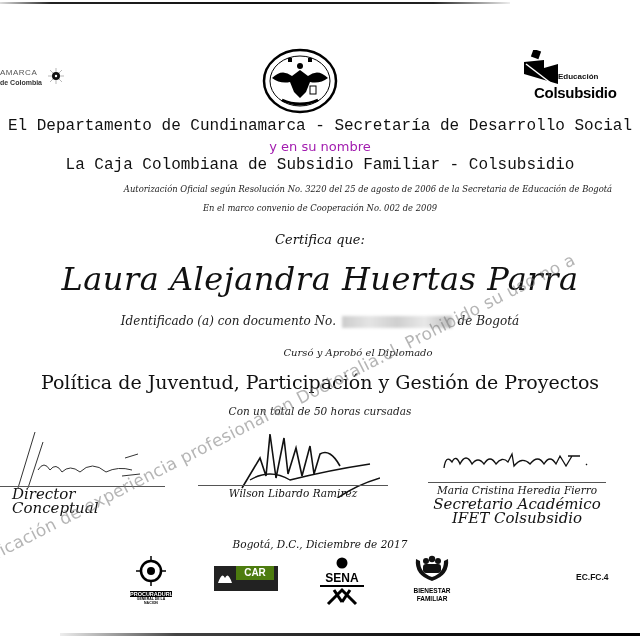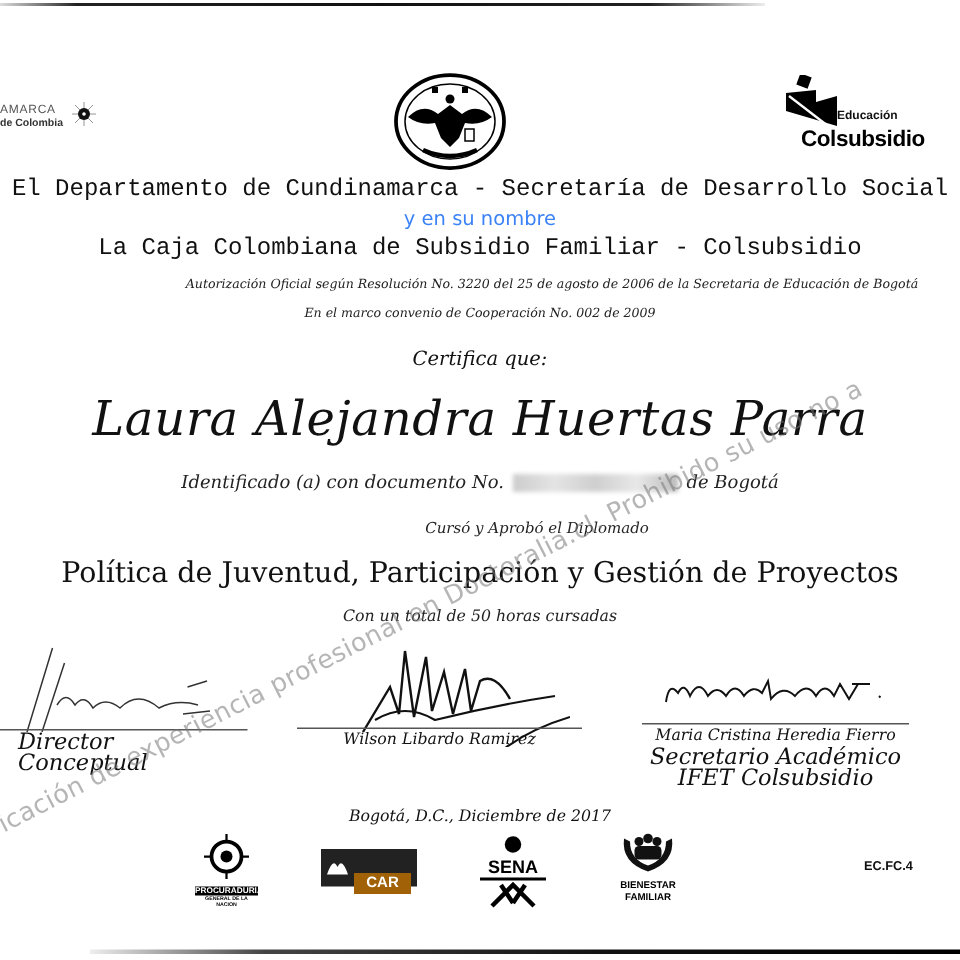--- a/index.html
+++ b/index.html
@@ -38,21 +38,21 @@
     }
     .logo-colsub .brand {
       position: absolute; left: 14px; top: 34px; font-family: "Liberation Sans", sans-serif;
       font-size: 15px; font-weight: bold; color: #000; letter-spacing: -0.3px;
     }
     
     .line {
       position: absolute; left: 0; width: 640px; text-align: center; white-space: nowrap;
     }
     .heading { font-family: Liberation Mono, monospace; font-size: 16px; color: #111; }
-    .sub { font-family: "DejaVu Sans", sans-serif; font-size: 13px; color: #3b82f6; }
+    .sub { font-family: "DejaVu Sans", sans-serif; font-size: 13px; color: #a21caf; }
     .small-serif { font-family: "DejaVu Serif", serif; font-size: 8.4px; color: #222; font-style: italic; }
     .cert { font-family: "DejaVu Serif", serif; font-size: 13px; font-style: italic; color: #111; }
     .name {
       font-family: "DejaVu Serif", serif; font-size: 32px; font-style: italic; color: #111;
       letter-spacing: 0.5px;
     }
     .ident { font-family: "DejaVu Serif", serif; font-size: 12px; font-style: italic; color: #222; }
     .ident .blur {
       display: inline-block; width: 110px; height: 12px; vertical-align: middle;
       background: linear-gradient(90deg, #ccc, #e4e4e4, #cfcfcf, #e8e8e8, #bbb);
@@ -180,21 +180,21 @@
     <circle cx="21" cy="15" r="4" fill="#000"></circle>
   </svg>
   <div class="blogo-label" style="font-size:5.5px;background:#000;color:#fff;margin-top:1px;">PROCURADURIA</div>
   <div class="blogo-label" style="font-size:3.5px;">GENERAL DE LA NACION</div>
 </div>
 
 <div class="blogo" style="left:214px;top:566px;width:64px;height:25px;background:#222;">
   <svg width="18" height="18" viewBox="0 0 18 18" style="position:absolute;left:2px;top:3px;">
     <path d="M2 14 Q6 2 9 9 Q12 2 16 14 Z" fill="#fff"></path>
   </svg>
-  <div class="blogo-label" style="position:absolute;left:22px;top:16px;width:38px;height:14px;background:#a16207;color:#fff;font-size:10px;line-height:14px;">CAR</div>
+  <div class="blogo-label" style="position:absolute;left:22px;top:0;width:38px;height:14px;background:#4d7c0f;color:#fff;font-size:10px;line-height:14px;">CAR</div>
 </div>
 
 <div class="blogo" style="left:318px;top:556px;width:48px;">
   <svg width="48" height="50" viewBox="0 0 48 50">
     <circle cx="24" cy="7" r="5.5" fill="#000"></circle>
     <text x="24" y="26" text-anchor="middle" font-family="Liberation Sans, sans-serif" font-weight="bold" font-size="12" fill="#000">SENA</text>
     <line x1="2" y1="30" x2="46" y2="30" stroke="#000" stroke-width="2"></line>
     <path d="M10 48 L24 34 L38 48 M16 34 L24 46 M32 34 L24 46" stroke="#000" stroke-width="3" fill="none"></path>
   </svg>
 </div>

